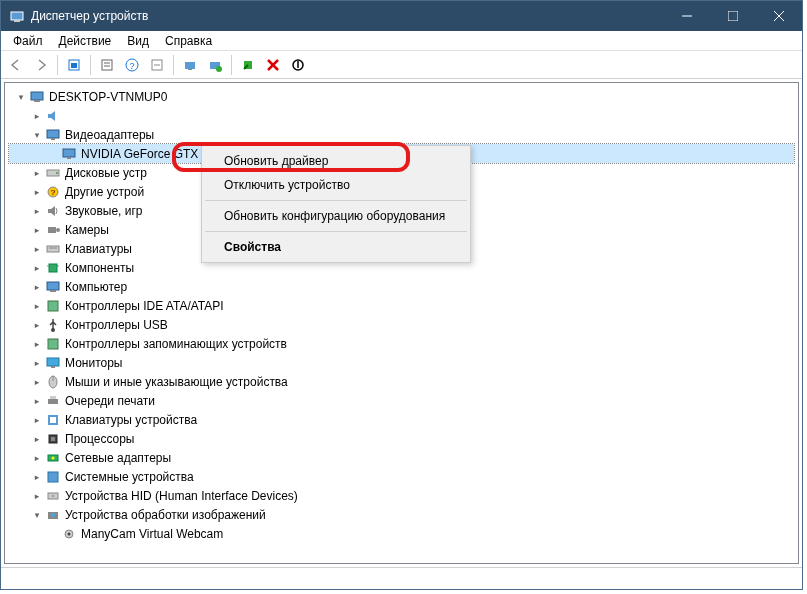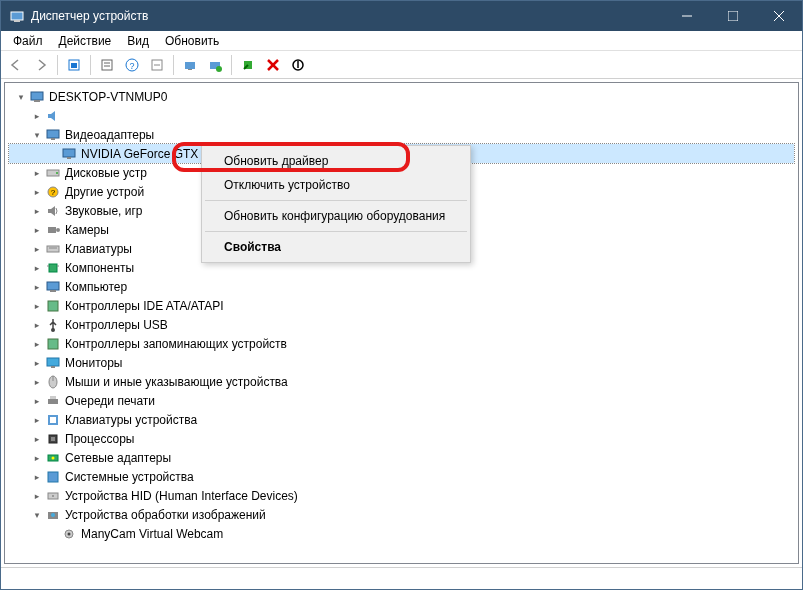--- a/index.html
+++ b/index.html
@@ -63,21 +63,21 @@
             <line x1="10" y1="0" x2="0" y2="10" stroke="#fff" stroke-width="1"></line>
           </svg>
         </div>
     </div>
   </div>
 
   <div class="menubar">
     <span>Файл</span>
     <span>Действие</span>
     <span>Вид</span>
-    <span>Обновить</span>
+    <span>Справка</span>
   </div>
 
   <div class="toolbar">
     <div class="tbtn">
         <svg width="14" height="14">
           <path d="M9 2 L3 7 L9 12" fill="none" stroke="#888" stroke-width="1.5"></path>
         </svg>
       </div>
     <div class="tbtn">
         <svg width="14" height="14">

